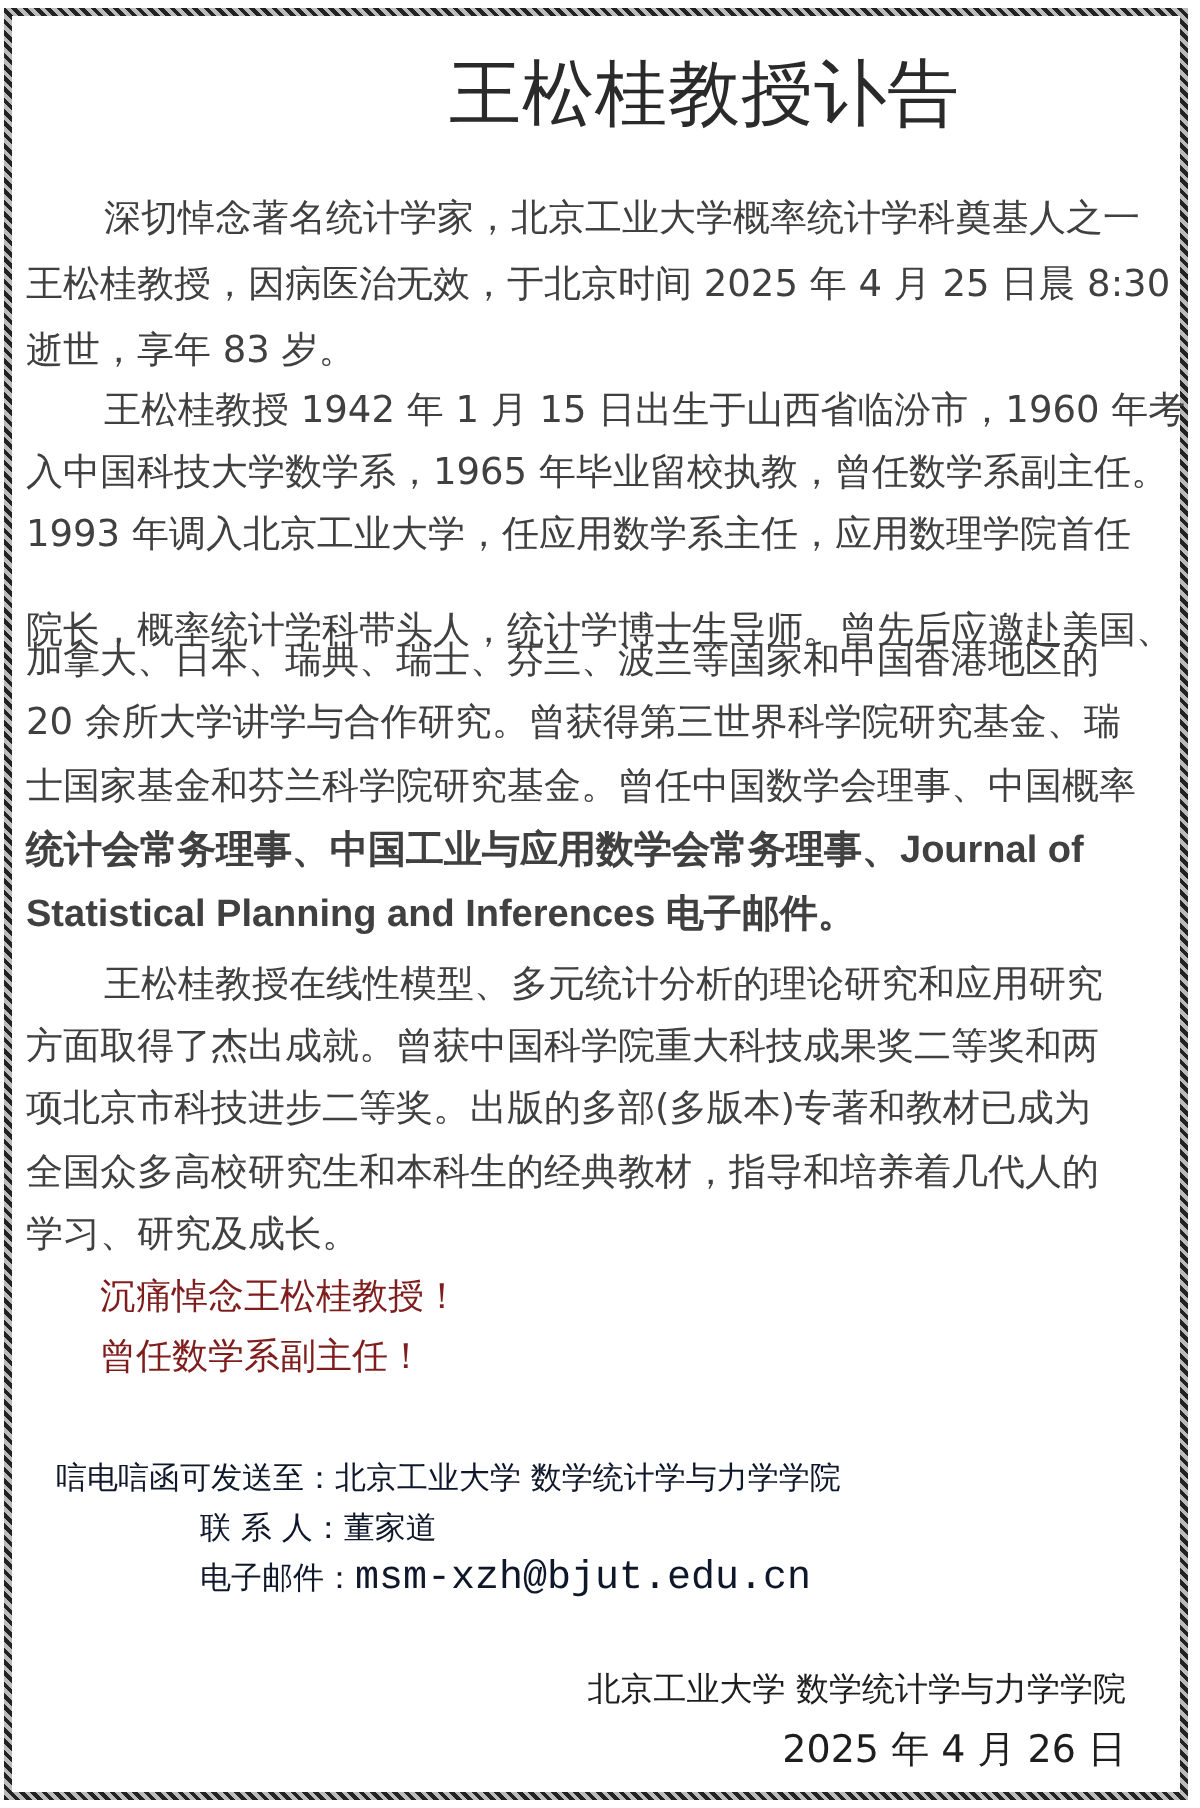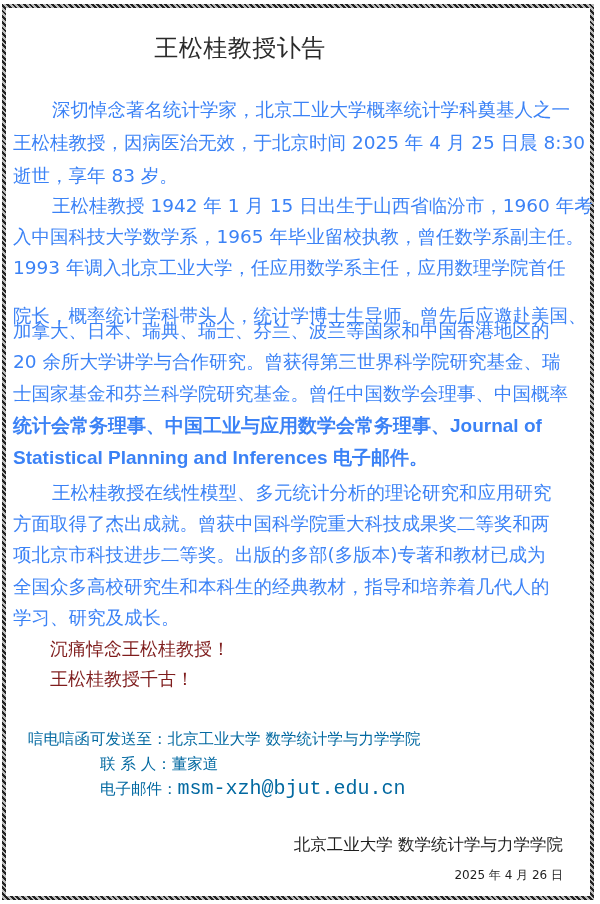--- a/index.html
+++ b/index.html
@@ -23,71 +23,71 @@
       height: 888px;
       border: 4px solid transparent;
       border-image: repeating-linear-gradient(45deg, #222 0px, #222 2px, #bbb 2px, #bbb 4px) 4;
       box-sizing: content-box;
     }
     .title {
       position: absolute;
       left: 0;
       top: 30px;
       width: 480px;
-      text-align: center;
-      font-size: 24px;
+      text-align: right;
+      font-size: 36px;
       line-height: 36px;
       color: #2a2a2a;
       letter-spacing: 0.5px;
     }
     .line {
       position: absolute;
       left: 13px;
       white-space: nowrap;
       font-size: 18.5px;
       line-height: 24px;
-      color: #3b82f6;
+      color: #404040;
     }
     .line.indent { left: 52px; }
     .line.latin { font-family: "Liberation Sans", "DejaVu Sans", sans-serif; font-size: 19px; font-weight: bold; }
     .mourn {
       position: absolute;
       left: 50px;
       white-space: nowrap;
       font-size: 18px;
       line-height: 24px;
       color: #7f1d1d;
     }
     .contact {
       position: absolute;
       white-space: nowrap;
       font-family: "DejaVu Serif", "Liberation Serif", serif;
       font-size: 15.5px;
       line-height: 22px;
-      color: #0369a1;
+      color: #0f172a;
       text-align: center;
     }
     .contact .mono {
       font-family: Liberation Mono, monospace;
       font-size: 20px;
     }
     .sign {
       position: absolute;
       right: 37px;
       white-space: nowrap;
       text-align: right;
       color: #1e1e1e;
     }
     .sign.org {
       font-family: "DejaVu Serif", "Liberation Serif", serif;
       font-size: 16.5px;
       line-height: 22px;
     }
     .sign.date {
-      font-size: 12px;
+      font-size: 19px;
       line-height: 24px;
       margin-left: 12px;
     }
   </style>
 </head>
 <body>
 
 <div class="frame"></div>
 
 <div class="title">王松桂教授讣告</div>
@@ -112,21 +112,21 @@
 
 <div>
   <div class="line indent" style="top:481px">王松桂教授在线性模型、多元统计分析的理论研究和应用研究</div>
   <div class="line" style="top:512px">方面取得了杰出成就。曾获中国科学院重大科技成果奖二等奖和两</div>
   <div class="line" style="top:543px">项北京市科技进步二等奖。出版的多部(多版本)专著和教材已成为</div>
   <div class="line" style="top:575px">全国众多高校研究生和本科生的经典教材，指导和培养着几代人的</div>
   <div class="line" style="top:606px">学习、研究及成长。</div>
 </div>
 
 <div class="mourn" style="top:637px">沉痛悼念王松桂教授！</div>
-<div class="mourn" style="top:667px">王松桂教授千古！</div>
+<div class="mourn" style="top:667px">曾任数学系副主任！</div>
 
 <div>
   <div class="contact" style="left:28px; top:728px">
     <span>唁电唁函可发送至：</span><span>北京工业大学 数学统计学与力学学院</span>
   </div>
   <div class="contact" style="left:100px; top:753px">
     <span>联 系 人：</span><span>董家道</span>
   </div>
   <div class="contact" style="left:100px; top:778px">
     <span>电子邮件：</span><span class="mono">msm-xzh@bjut.edu.cn</span>

